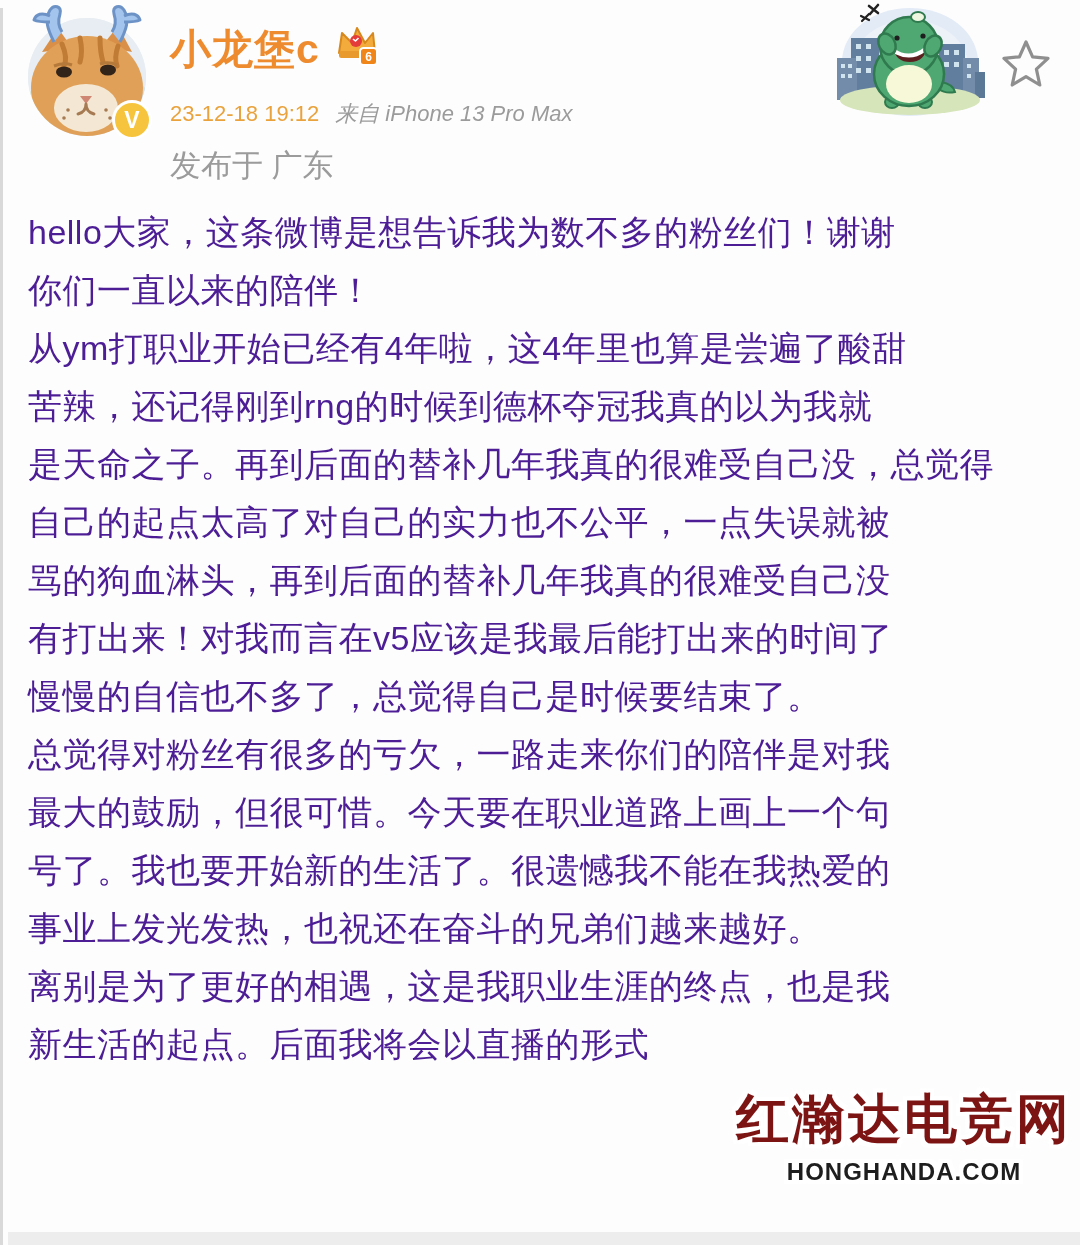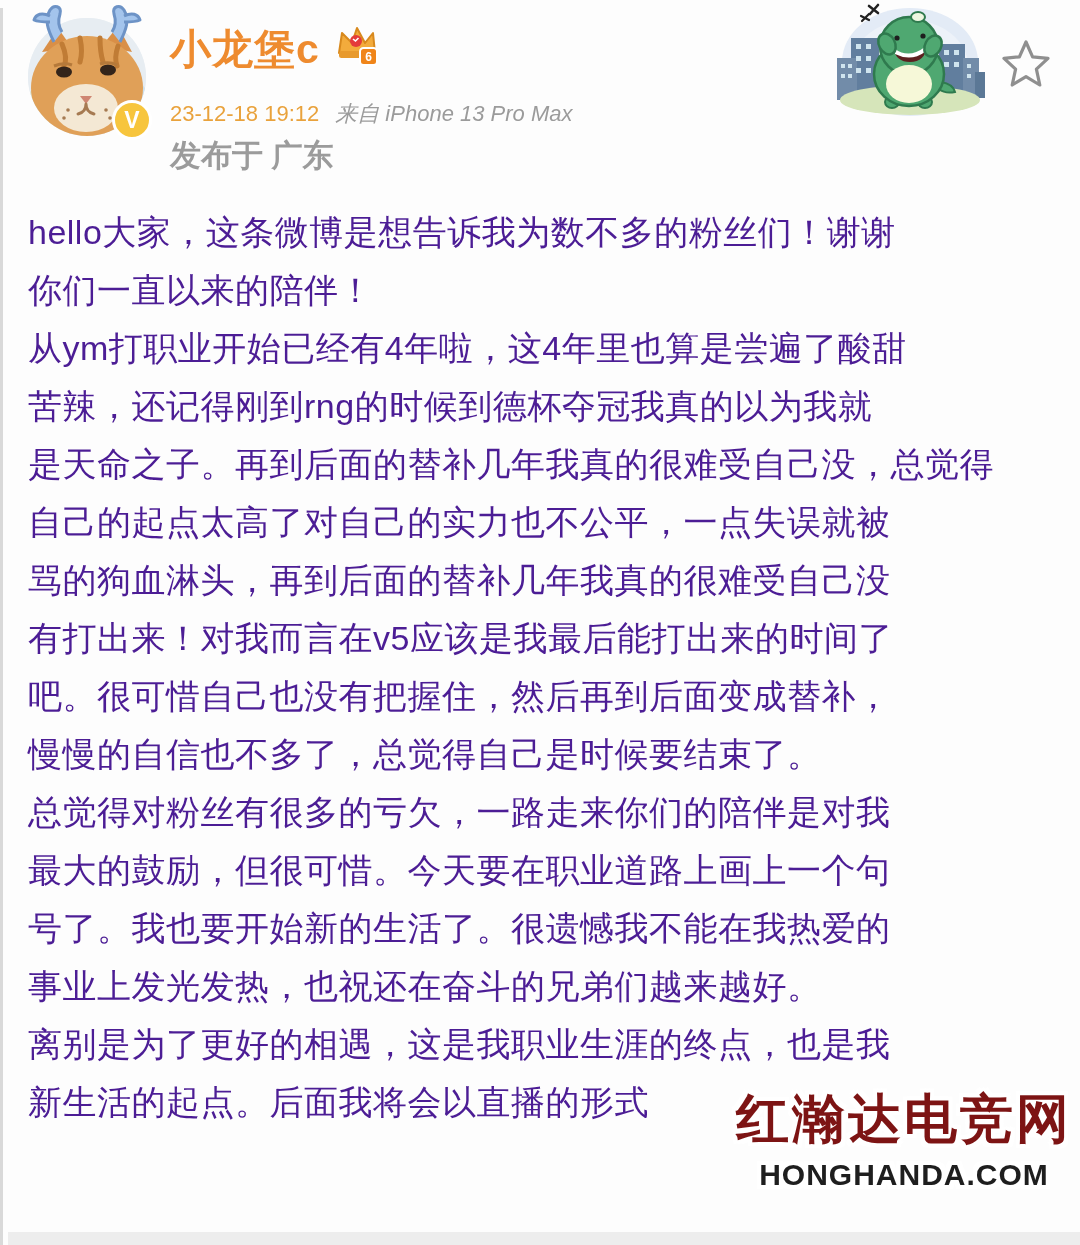--- a/index.html
+++ b/index.html
@@ -36,21 +36,21 @@
   }
 
   .header-text { position: absolute; left: 170px; top: 22px; }
   .username-row { display: flex; align-items: flex-start; gap: 12px; }
   .username { font-size: 41px; font-weight: bold; color: #ee8b2f; letter-spacing: 1px; cursor: pointer; }
   .crown-badge { width: 47px; height: 45px; cursor: pointer; }
 
   .time-row { margin-top: 22px; font-size: 22px; display: flex; gap: 16px; align-items: baseline; }
   .timestamp { color: #e9a23c; }
   .source { color: #9b9b9b; font-style: italic; }
-  .location-row { margin-top: 6px; font-size: 31px; color: #9b9b9b; font-weight: bold; }
+  .location-row { margin-top: 16px; font-size: 31px; color: #9b9b9b; }
 
   .mascot { position: absolute; top: 0; right: 95px; width: 150px; height: 118px; }
   .star-btn {
     position: absolute; top: 36px; right: 26px; width: 56px; height: 56px;
     background: none; border: none; cursor: pointer; padding: 0;
   }
 
   
   .post-body { position: absolute; left: 28px; top: 203px; width: 1026px; }
   .post-line {
@@ -64,21 +64,21 @@
   .wm-cn {
     font-size: 53px; font-weight: 900; color: #7d1414; letter-spacing: 3px;
     font-family: "Liberation Serif", "DejaVu Serif", serif;
     text-shadow:
       -4px -4px 0 #fff, 4px -4px 0 #fff, -4px 4px 0 #fff, 4px 4px 0 #fff,
       0 -4px 0 #fff, 0 4px 0 #fff, -4px 0 0 #fff, 4px 0 0 #fff,
       -3px -3px 0 #fff, 3px 3px 0 #fff;
   }
   .wm-en {
     margin-top: 2px;
-    font-size: 30px; font-weight: 900; color: #1e1e1e; letter-spacing: 1px;
+    font-size: 24px; font-weight: 900; color: #1e1e1e; letter-spacing: 1px;
     text-shadow:
       -4px -4px 0 #fff, 4px -4px 0 #fff, -4px 4px 0 #fff, 4px 4px 0 #fff,
       0 -4px 0 #fff, 0 4px 0 #fff, -4px 0 0 #fff, 4px 0 0 #fff,
       -3px -3px 0 #fff, 3px 3px 0 #fff;
   }
 </style>
 </head>
 <body>
 
 <div class="left-edge-line"></div>
@@ -198,21 +198,20 @@
 
 <div class="post-body">
   <div class="post-line">hello大家，这条微博是想告诉我为数不多的粉丝们！谢谢</div>
   <div class="post-line">你们一直以来的陪伴！</div>
   <div class="post-line">从ym打职业开始已经有4年啦，这4年里也算是尝遍了酸甜</div>
   <div class="post-line">苦辣，还记得刚到rng的时候到德杯夺冠我真的以为我就</div>
   <div class="post-line">是天命之子。再到后面的替补几年我真的很难受自己没，总觉得</div>
   <div class="post-line">自己的起点太高了对自己的实力也不公平，一点失误就被</div>
   <div class="post-line">骂的狗血淋头，再到后面的替补几年我真的很难受自己没</div>
   <div class="post-line">有打出来！对我而言在v5应该是我最后能打出来的时间了</div>
-  <div class="post-line">吧。很可惜自己也没有把握住，然后再到后面变成替补，</div>
   <div class="post-line">慢慢的自信也不多了，总觉得自己是时候要结束了。</div>
   <div class="post-line">总觉得对粉丝有很多的亏欠，一路走来你们的陪伴是对我</div>
   <div class="post-line">最大的鼓励，但很可惜。今天要在职业道路上画上一个句</div>
   <div class="post-line">号了。我也要开始新的生活了。很遗憾我不能在我热爱的</div>
   <div class="post-line">事业上发光发热，也祝还在奋斗的兄弟们越来越好。</div>
   <div class="post-line">离别是为了更好的相遇，这是我职业生涯的终点，也是我</div>
   <div class="post-line">新生活的起点。后面我将会以直播的形式</div>
 </div>
 
 <div class="watermark">

